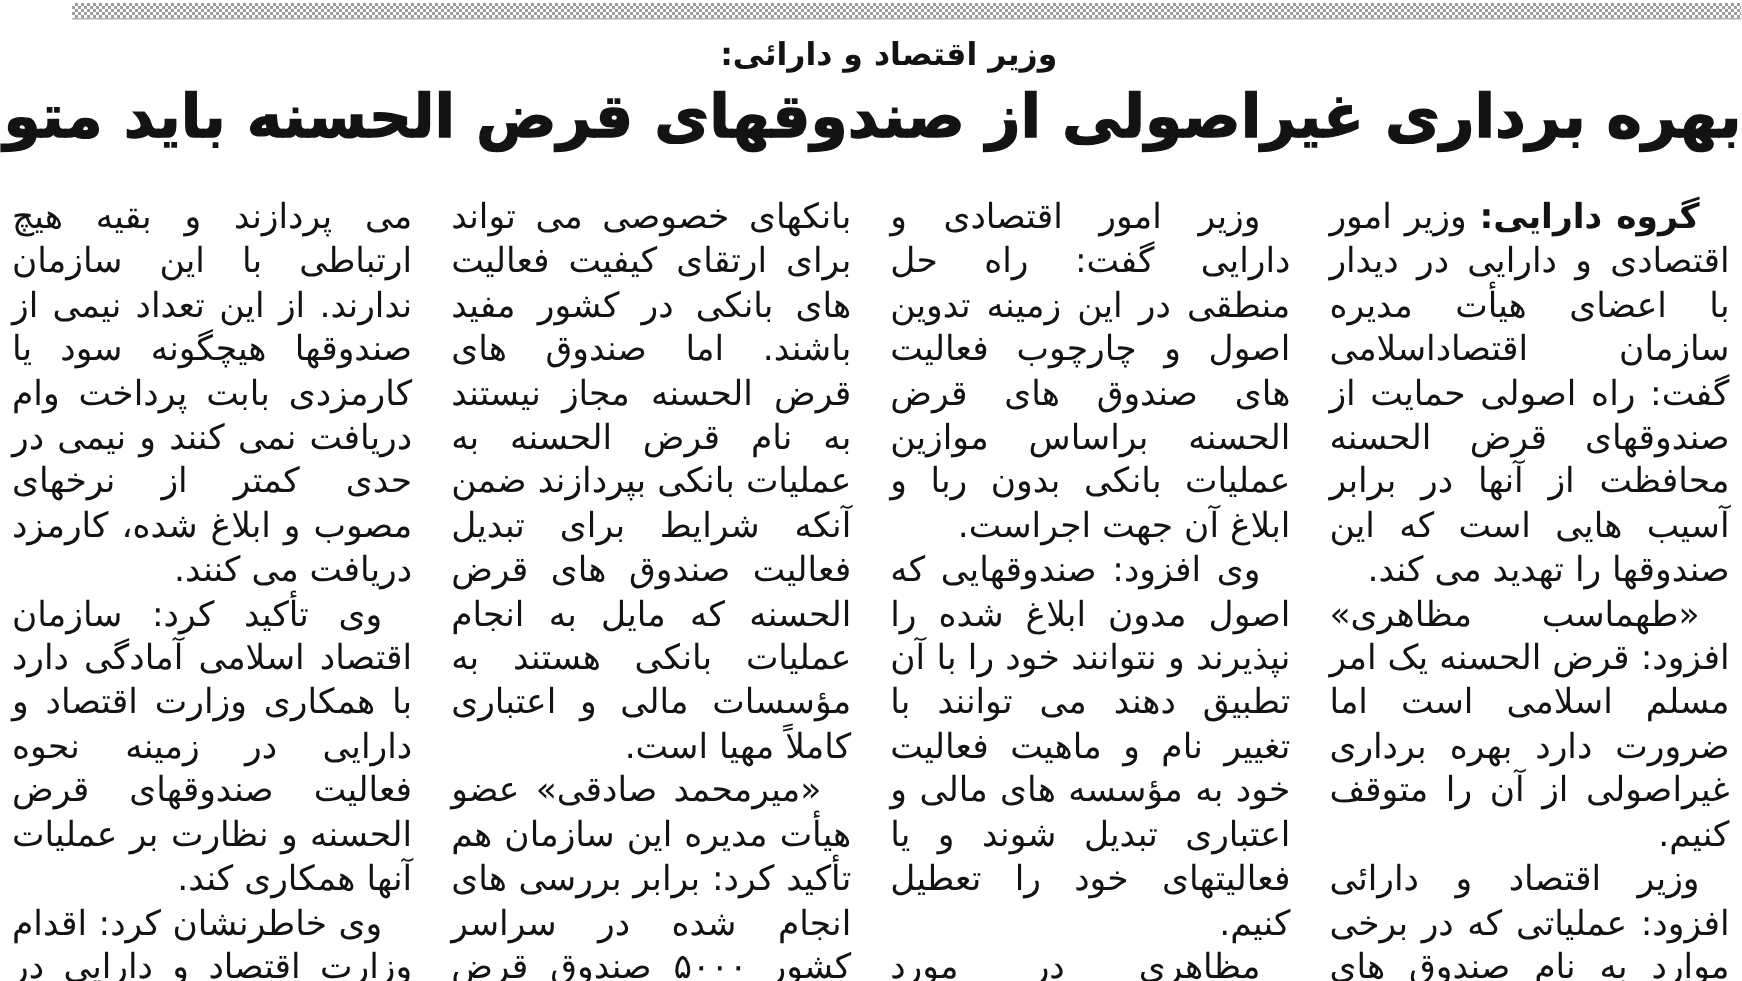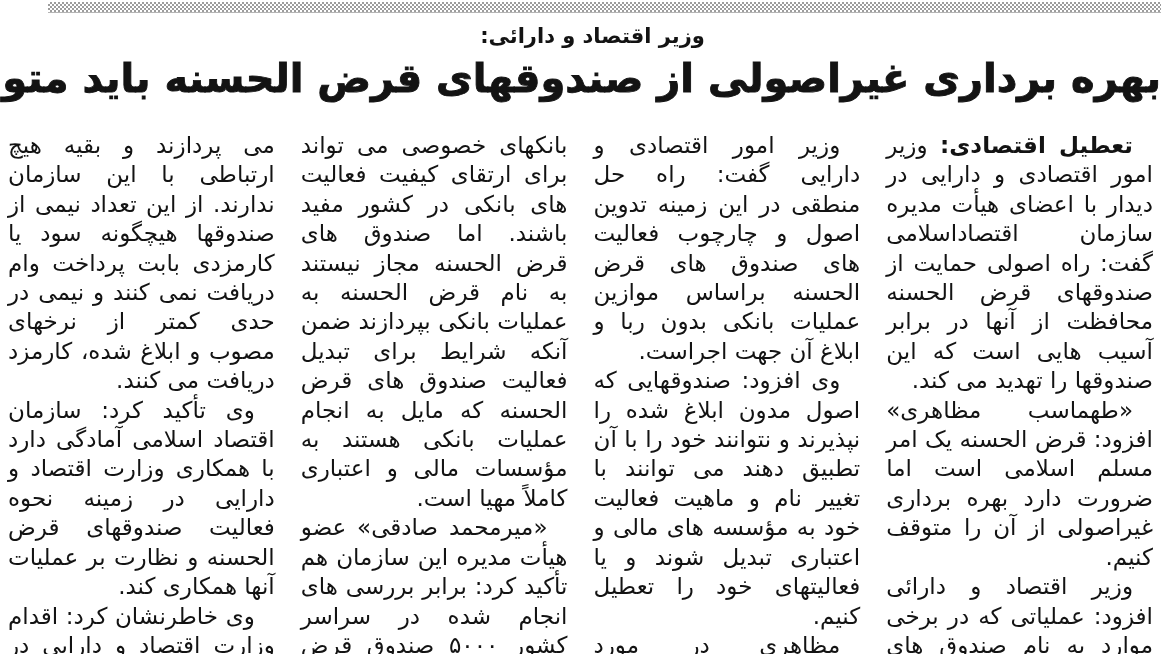--- a/index.html
+++ b/index.html
@@ -81,21 +81,21 @@
 
 <div class="halftone-bar"></div>
 
 <header>
   <div class="kicker">وزیر اقتصاد و دارائی:</div>
   <h1 class="headline">بهره برداری غیراصولی از صندوقهای قرض الحسنه باید متوقف شود</h1>
 </header>
 
 <main class="columns" id="columns">
     <div class="column">
-      <p class=""><strong>تعطیل اقتصادی:</strong> وزیر امور اقتصادی و دارایی در دیدار با اعضای هیأت مدیره سازمان اقتصاداسلامی گفت: راه اصولی حمایت از صندوقهای قرض الحسنه محافظت از آنها در برابر آسیب هایی است که این صندوقها را تهدید می کند.</p>
+      <p class=""><strong>گروه دارایی:</strong> وزیر امور اقتصادی و دارایی در دیدار با اعضای هیأت مدیره سازمان اقتصاداسلامی گفت: راه اصولی حمایت از صندوقهای قرض الحسنه محافظت از آنها در برابر آسیب هایی است که این صندوقها را تهدید می کند.</p>
       <p class="">«طهماسب مظاهری» افزود: قرض الحسنه یک امر مسلم اسلامی است اما ضرورت دارد بهره برداری غیراصولی از آن را متوقف کنیم.</p>
       <p class="">وزیر اقتصاد و دارائی افزود: عملیاتی که در برخی موارد به نام صندوق های قرض الحسنه انجام می شود علاوه بر ضررهای اقتصادی از جمله خلق پول و انبساط پولی به شأن و اعتبار صندوقهای قرض الحسنه که در</p>
     </div>
     <div class="column">
       <p class="">وزیر امور اقتصادی و دارایی گفت: راه حل منطقی در این زمینه تدوین اصول و چارچوب فعالیت های صندوق های قرض الحسنه براساس موازین عملیات بانکی بدون ربا و ابلاغ آن جهت اجراست.</p>
       <p class="">وی افزود: صندوقهایی که اصول مدون ابلاغ شده را نپذیرند و نتوانند خود را با آن تطبیق دهند می توانند با تغییر نام و ماهیت فعالیت خود به مؤسسه های مالی و اعتباری تبدیل شوند و یا فعالیتهای خود را تعطیل کنیم.</p>
       <p class="">مظاهری در مورد فعالیتهای مؤسسات مالی و اعتباری گفت: فعالیت مؤسسات مالی و اعتباری و</p>
     </div>
     <div class="column">
       <p class="continued">بانکهای خصوصی می تواند برای ارتقای کیفیت فعالیت های بانکی در کشور مفید باشند. اما صندوق های قرض الحسنه مجاز نیستند به نام قرض الحسنه به عملیات بانکی بپردازند ضمن آنکه شرایط برای تبدیل فعالیت صندوق های قرض الحسنه که مایل به انجام عملیات بانکی هستند به مؤسسات مالی و اعتباری کاملاً مهیا است.</p>

